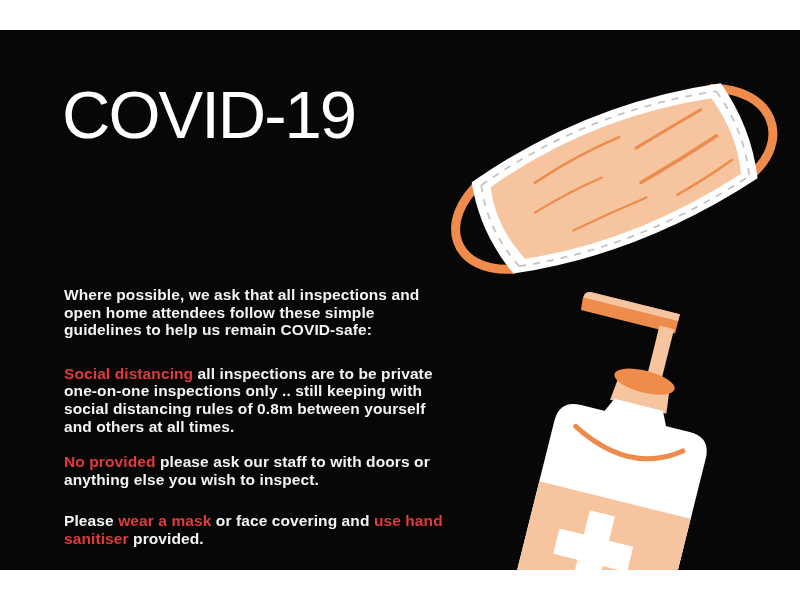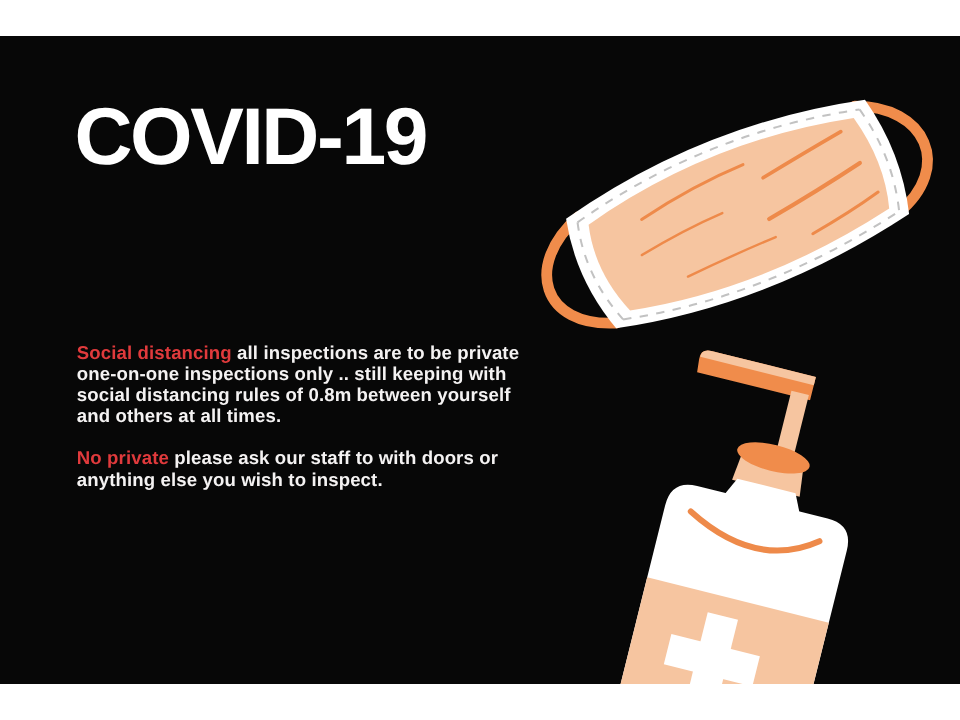--- a/index.html
+++ b/index.html
@@ -7,21 +7,21 @@
     position:relative; width:800px; height:600px;
     background:#ffffff; overflow:hidden;
     font-family:"Liberation Sans", sans-serif;
   }
   .poster {
     position:absolute; left:0; top:30px; width:800px; height:540px;
     background:#070707; overflow:hidden;
   }
   .title { position:absolute; left:62px; top:50px; }
   .title-line1 {
-    color:#ffffff; font-size:67px; font-weight:700;
+    color:#ffffff; font-size:67px; font-weight:400;
     letter-spacing:-2px; line-height:70px;
   }
   .title-line2, .title-line3 {
     color:#f0964f; font-size:59px; font-weight:700;
     letter-spacing:-1.5px; line-height:53px;
   }
   .title-line3 { margin-top:2px; }
   .body-text {
     position:absolute; left:64px; top:256px; width:392px;
     color:#f4f2f2; font-size:15.5px; font-weight:700;
@@ -43,25 +43,27 @@
 <body>
 
 <div class="page">
   <div class="poster">
 
     <div class="title">
       <div class="title-line1">COVID-19</div>
     </div>
 
     <div class="body-text">
+      <p class="p-intro"><span>Where possible, we ask that all inspections and open home attendees follow these simple guidelines to help us remain COVID-safe:</span></p>
 
       <p class="p-social"><span class="red">Social distancing </span><span>all inspections are to be private one-on-one inspections only .. still keeping with social distancing rules of 0.8m between yourself and others at all times.</span></p>
 
-      <p class="p-touching"><span class="red">No private </span><span>please ask our staff to with doors or anything else you wish to inspect.</span></p>
+      <p class="p-touching"><span class="red">No provided </span><span>please ask our staff to with doors or anything else you wish to inspect.</span></p>
 
+      <p><span>Please </span><span class="red">wear a mask</span><span> or face covering and </span><span class="red">use hand sanitiser</span><span> provided.</span></p>
     </div>
 
     <svg class="mask-svg" viewBox="0 0 375 250" aria-hidden="true">
       <g transform="translate(187,128) rotate(-20)">
 
         <path d="M -124,-40 C -180,-18 -184,36 -124,54" fill="none" stroke="#f08c4b" stroke-width="9" stroke-linecap="round"></path>
         <path d="M 124,-48 C 180,-28 184,28 128,48" fill="none" stroke="#f08c4b" stroke-width="9" stroke-linecap="round"></path>
 
         <path d="M -134,-42 Q 0,-78 134,-50 Q 148,2 136,52 Q 0,84 -126,58 Q -144,8 -134,-42 Z" fill="#ffffff"></path>
 

